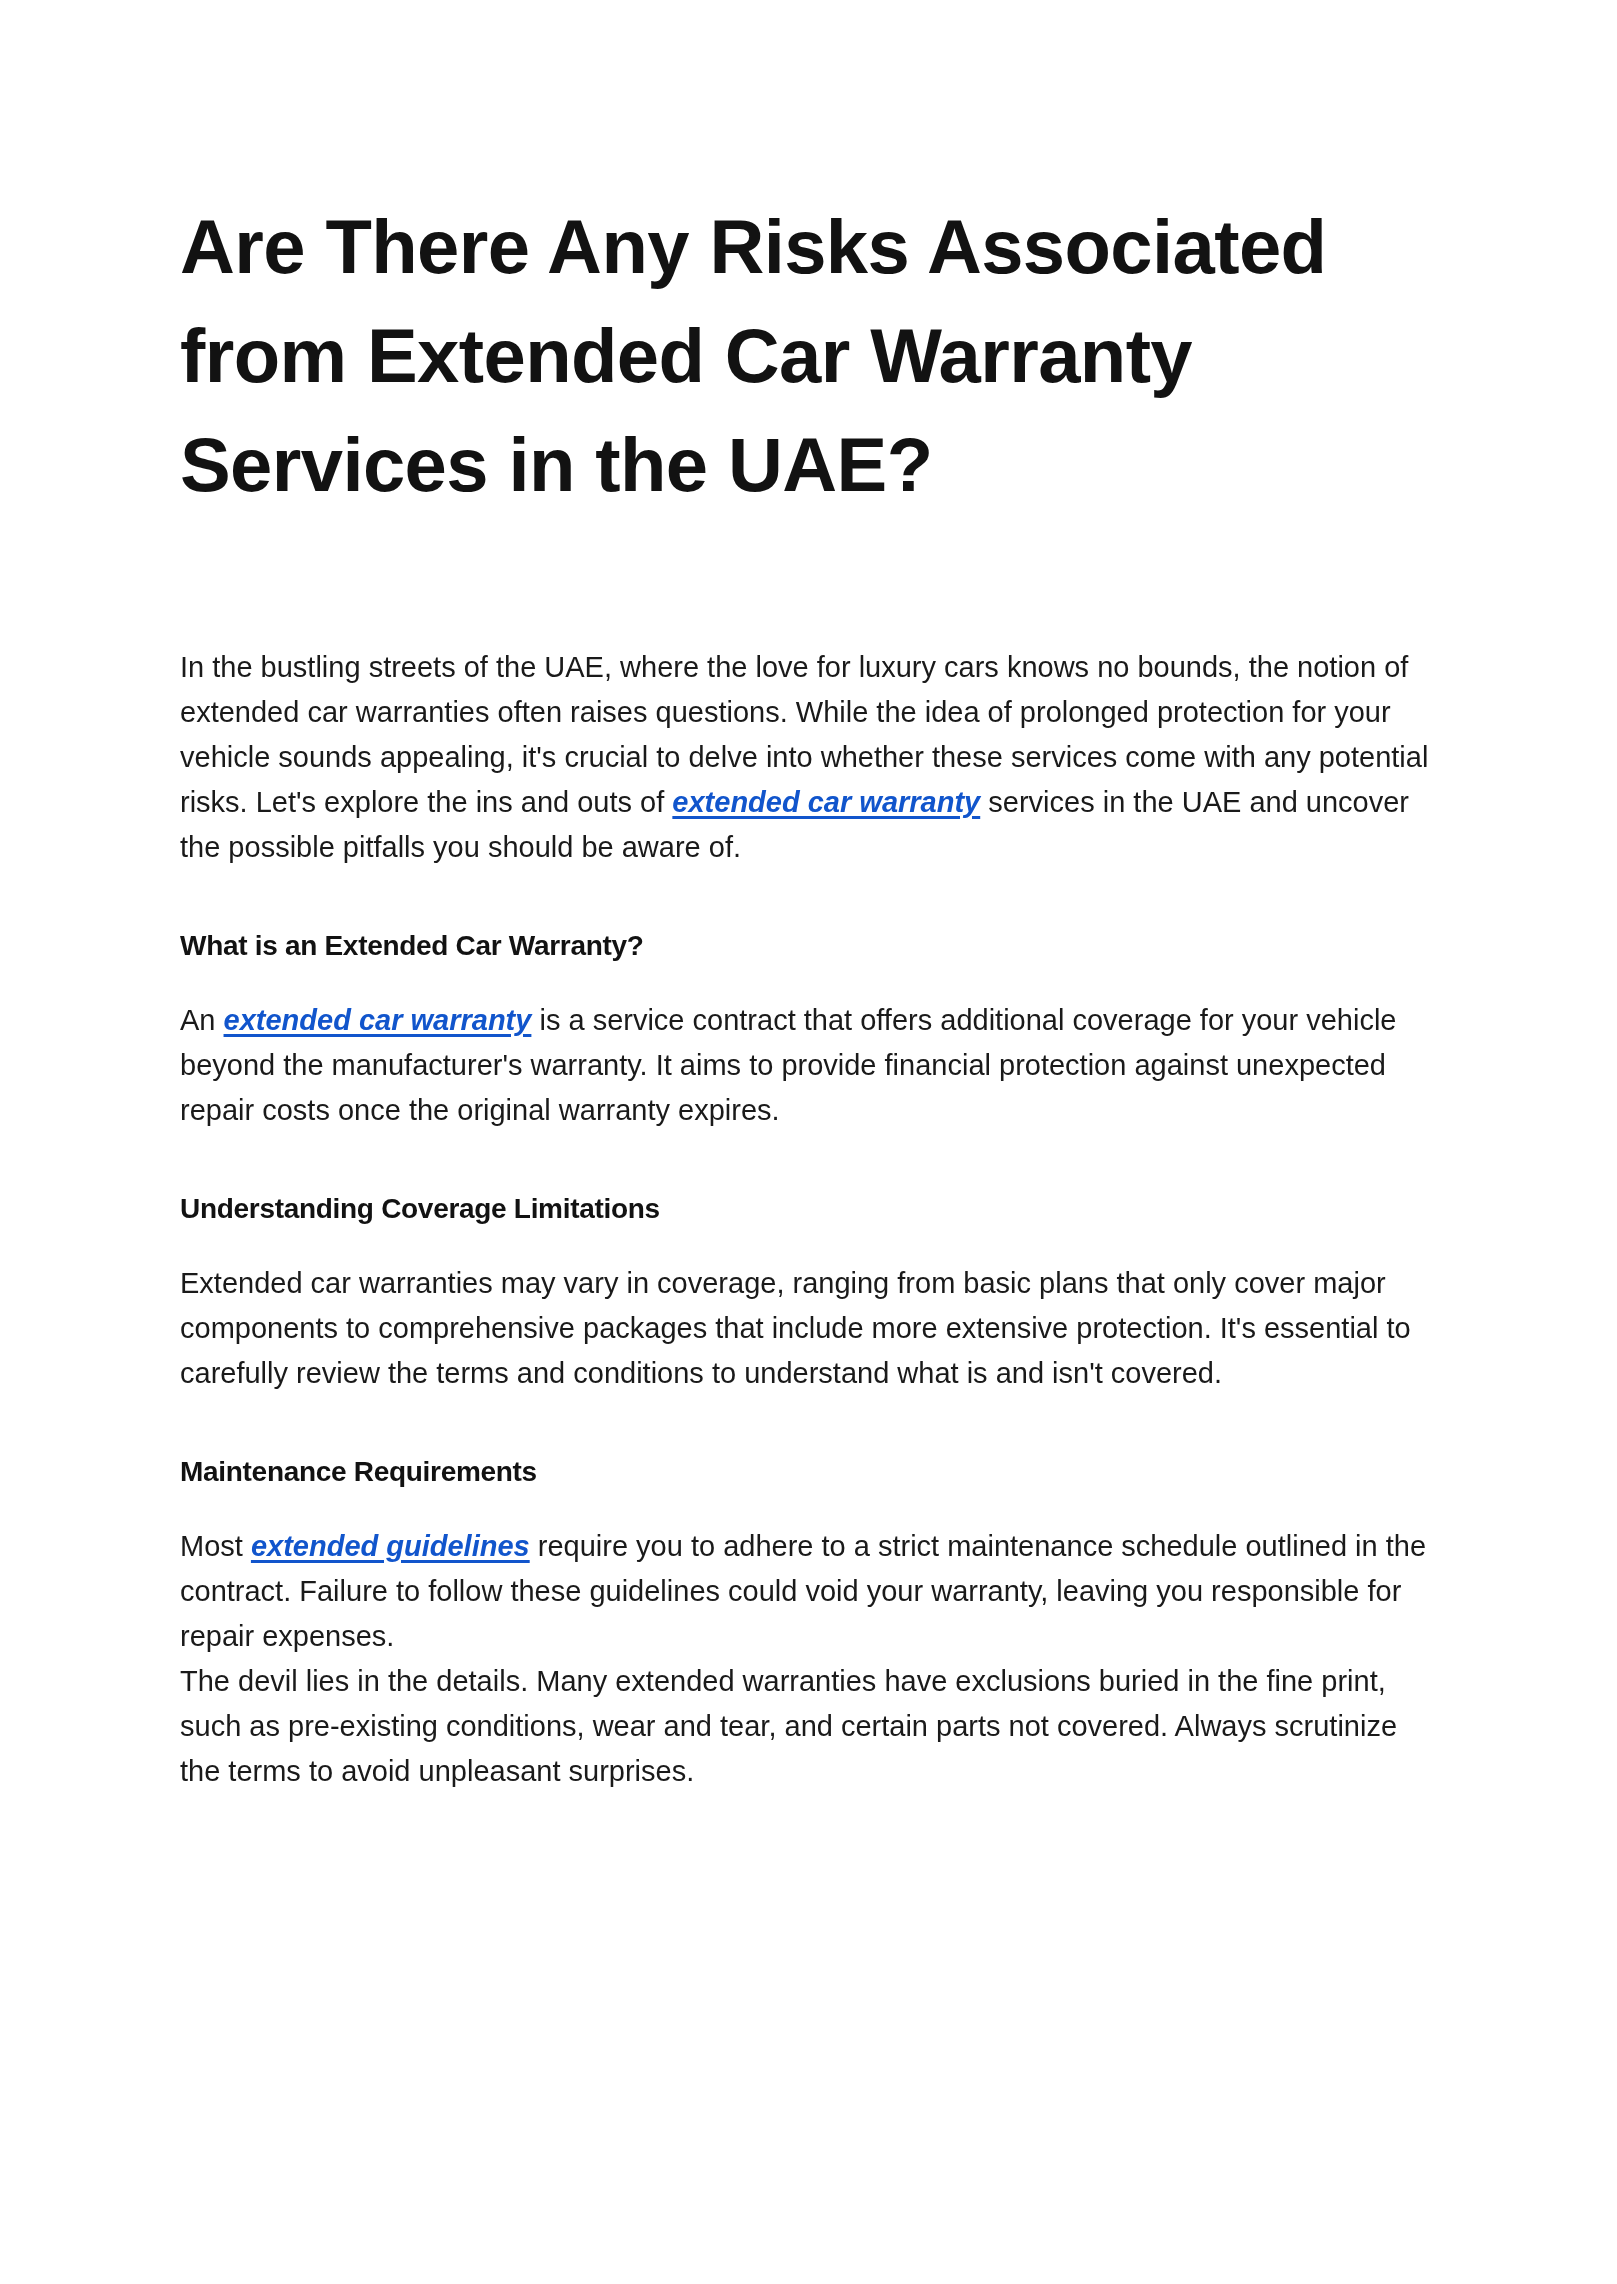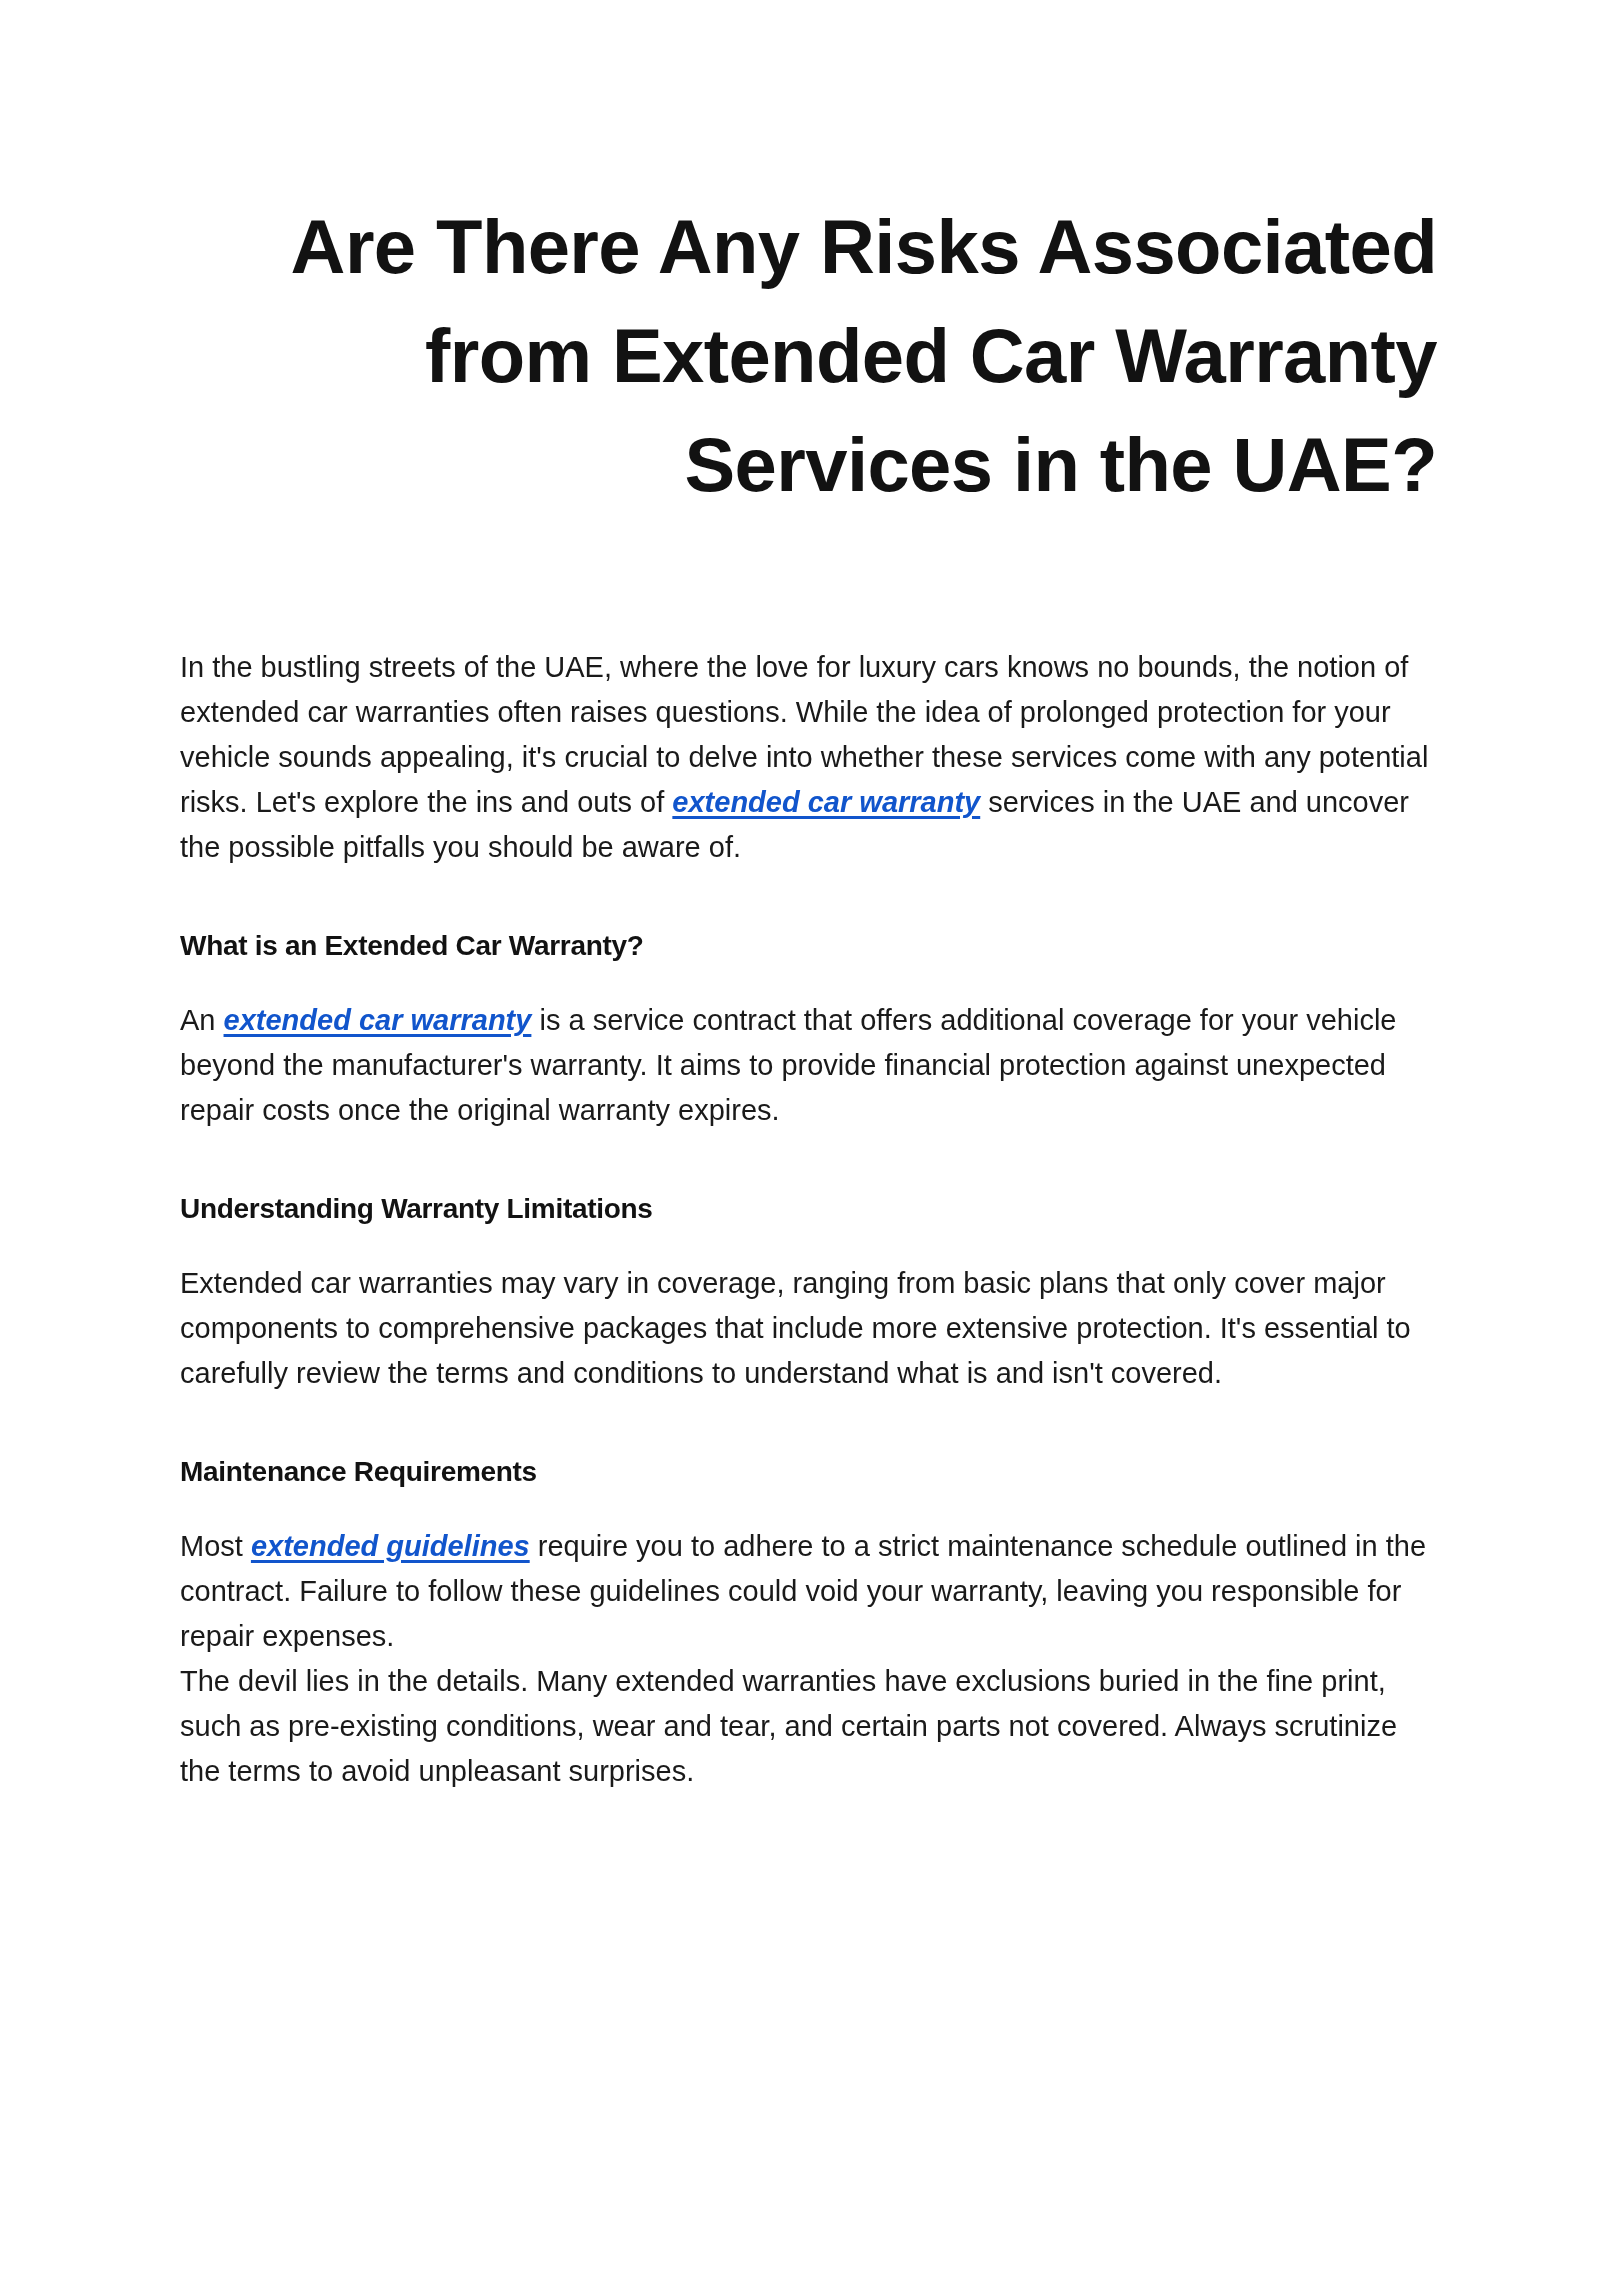--- a/index.html
+++ b/index.html
@@ -19,21 +19,21 @@
     width:1617px;height:2284px;
     background:var(--bg);
     padding:192px 180px 0 180px;
   }
   h1.title{
     margin:0 0 126px 0;
     font-size:76px;
     line-height:109px;
     font-weight:700;
     letter-spacing:-0.6px;
-    text-align:right;
+    text-align:left;
     color:var(--heading);
   }
   h1.title .title-line{display:block;}
   h2.section-heading{
     margin:52px 0 28px 0;
     font-size:28px;
     line-height:48px;
     font-weight:700;
     letter-spacing:-0.3px;
     color:var(--heading);
@@ -61,20 +61,20 @@
 <div class="page">
   <h1 class="title" id="article-title">
       <span class="title-line">Are There Any Risks Associated</span>
       <span class="title-line">from Extended Car Warranty</span>
       <span class="title-line">Services in the UAE?</span>
     </h1>
   <div id="article-body">
       <p class="para"><span>In the bustling streets of the UAE, where the love for luxury cars knows no bounds, the notion of extended car warranties often raises questions. While the idea of prolonged protection for your vehicle sounds appealing, it's crucial to delve into whether these services come with any potential risks. Let's explore the ins and outs of </span><a href="#" class="inline-link">extended car warranty</a><span> services in the UAE and uncover the possible pitfalls you should be aware of.</span></p>
       <h2 class="section-heading">What is an Extended Car Warranty?</h2>
       <p class="para"><span>An </span><a href="#" class="inline-link">extended car warranty</a><span> is a service contract that offers additional coverage for your vehicle beyond the manufacturer's warranty. It aims to provide financial protection against unexpected repair costs once the original warranty expires.</span></p>
-      <h2 class="section-heading">Understanding Warranty Limitations</h2>
+      <h2 class="section-heading">Understanding Coverage Limitations</h2>
       <p class="para"><span>Extended car warranties may vary in coverage, ranging from basic plans that only cover major components to comprehensive packages that include more extensive protection. It's essential to carefully review the terms and conditions to understand what is and isn't covered.</span></p>
       <h2 class="section-heading">Maintenance Requirements</h2>
       <p class="para"><span>Most </span><a href="#" class="inline-link">extended guidelines</a><span> require you to adhere to a strict maintenance schedule outlined in the contract. Failure to follow these guidelines could void your warranty, leaving you responsible for repair expenses.</span></p>
       <p class="para"><span>The devil lies in the details. Many extended warranties have exclusions buried in the fine print, such as pre-existing conditions, wear and tear, and certain parts not covered. Always scrutinize the terms to avoid unpleasant surprises.</span></p>
     </div>
 </div>
 
 
 </body></html>

